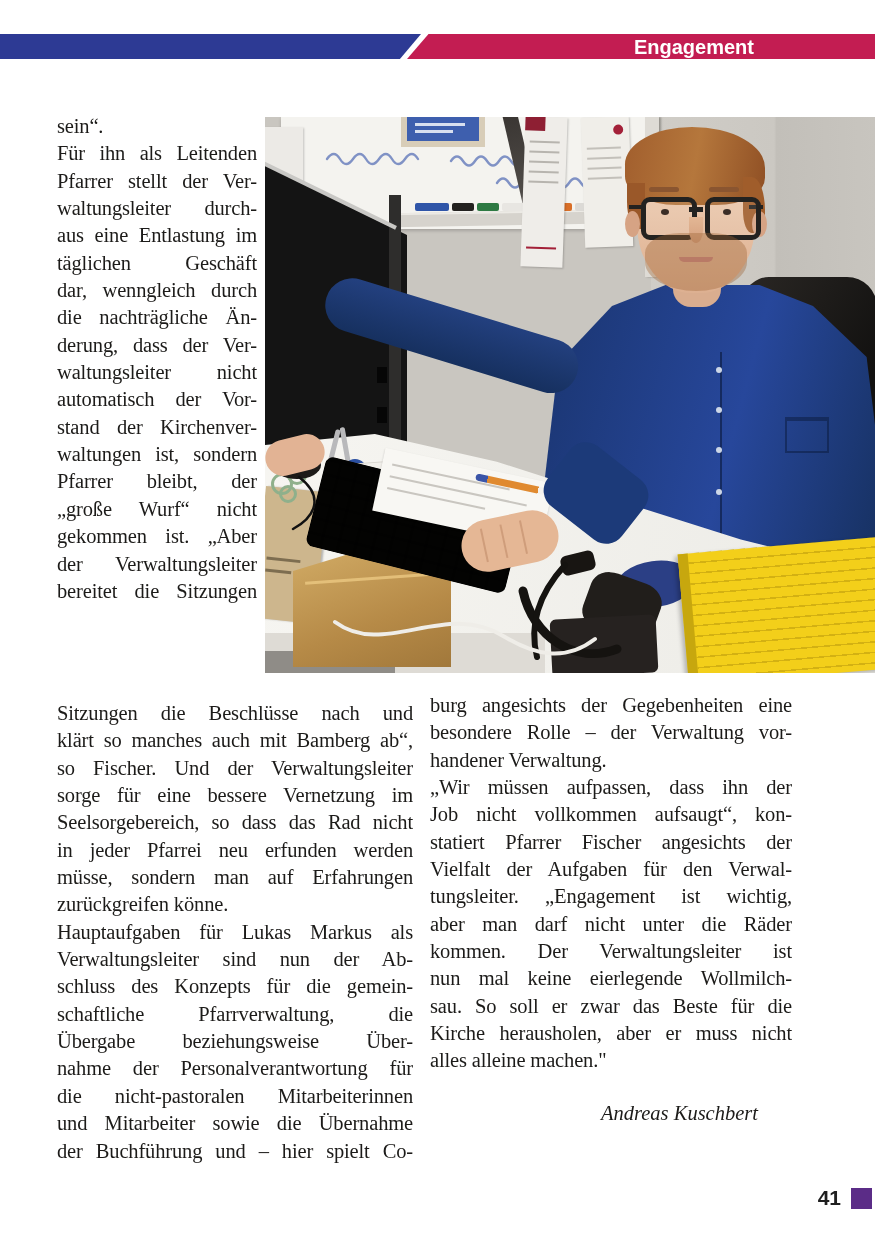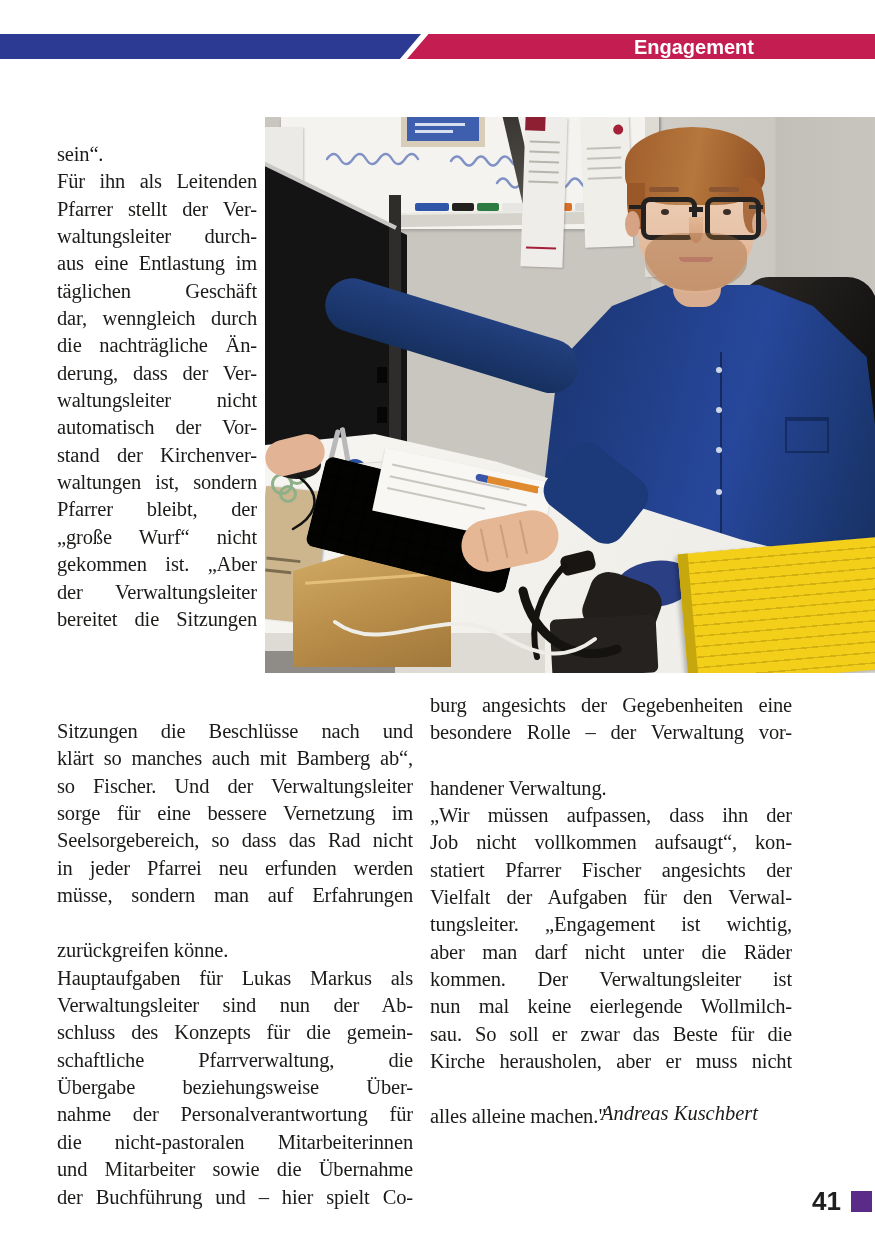--- a/index.html
+++ b/index.html
@@ -8,29 +8,29 @@
   
   .hdr-blue{position:absolute;left:0;top:34px;width:421px;height:25px;
             clip-path:polygon(0 0,100% 0,95% 100%,0 100%);}
   .hdr-red{position:absolute;left:407px;top:34px;width:468px;height:25px;
            clip-path:polygon(4.6% 0,100% 0,100% 100%,0 100%);}
   .hdr-label{position:absolute;right:121px;top:0;height:25px;line-height:26px;
              font-family:"Liberation Sans",sans-serif;font-weight:bold;font-size:20px;color:#ffffff;}
   
   .col{position:absolute;font-size:20.5px;line-height:27.35px;letter-spacing:-0.15px;}
   .col-narrow{left:57px;top:113px;width:200px;}
-  .col-wide{left:57px;top:718px;width:356px;}
+  .col-wide{left:57px;top:700px;width:356px;}
   .col-right{left:430px;top:692px;width:362px;}
   .pline{text-align:justify;text-align-last:justify;height:27.35px;overflow:hidden;}
-  .pline-last{text-align-last:left;margin-top:28px;}
+  .pline-last{text-align-last:left;}
   .byline{position:absolute;left:430px;top:1102px;width:362px;text-align:right;
           padding-right:34px;box-sizing:border-box;font-style:italic;font-size:20.5px;}
   
   .footer{position:absolute;right:3px;top:1186px;display:flex;align-items:center;gap:10px;}
-  .pagenum{font-family:"Liberation Sans",sans-serif;font-weight:bold;font-size:26px;color:#1f1f1f;}
+  .pagenum{font-family:"Liberation Sans",sans-serif;font-weight:bold;font-size:21px;color:#1f1f1f;}
   .pagesq{width:21px;height:21px;}
   
   .photo{position:absolute;left:265px;top:117px;width:610px;height:556px;overflow:hidden;
          background:#c9c6c0;}
   .photo *{position:absolute;}
   .wall-right{left:386px;top:0;width:224px;height:556px;
               background:linear-gradient(90deg,#d0cdc7 0,#cbc8c2 55%,#c2bfb9 56%,#c8c5bf 100%);}
   .whiteboard{left:16px;top:0;width:370px;height:112px;background:#f4f3ef;
               box-shadow:0 2px 3px rgba(0,0,0,.18);}
   .wb-plaque-frame{left:136px;top:0;width:84px;height:30px;background:#d8cdb8;}

